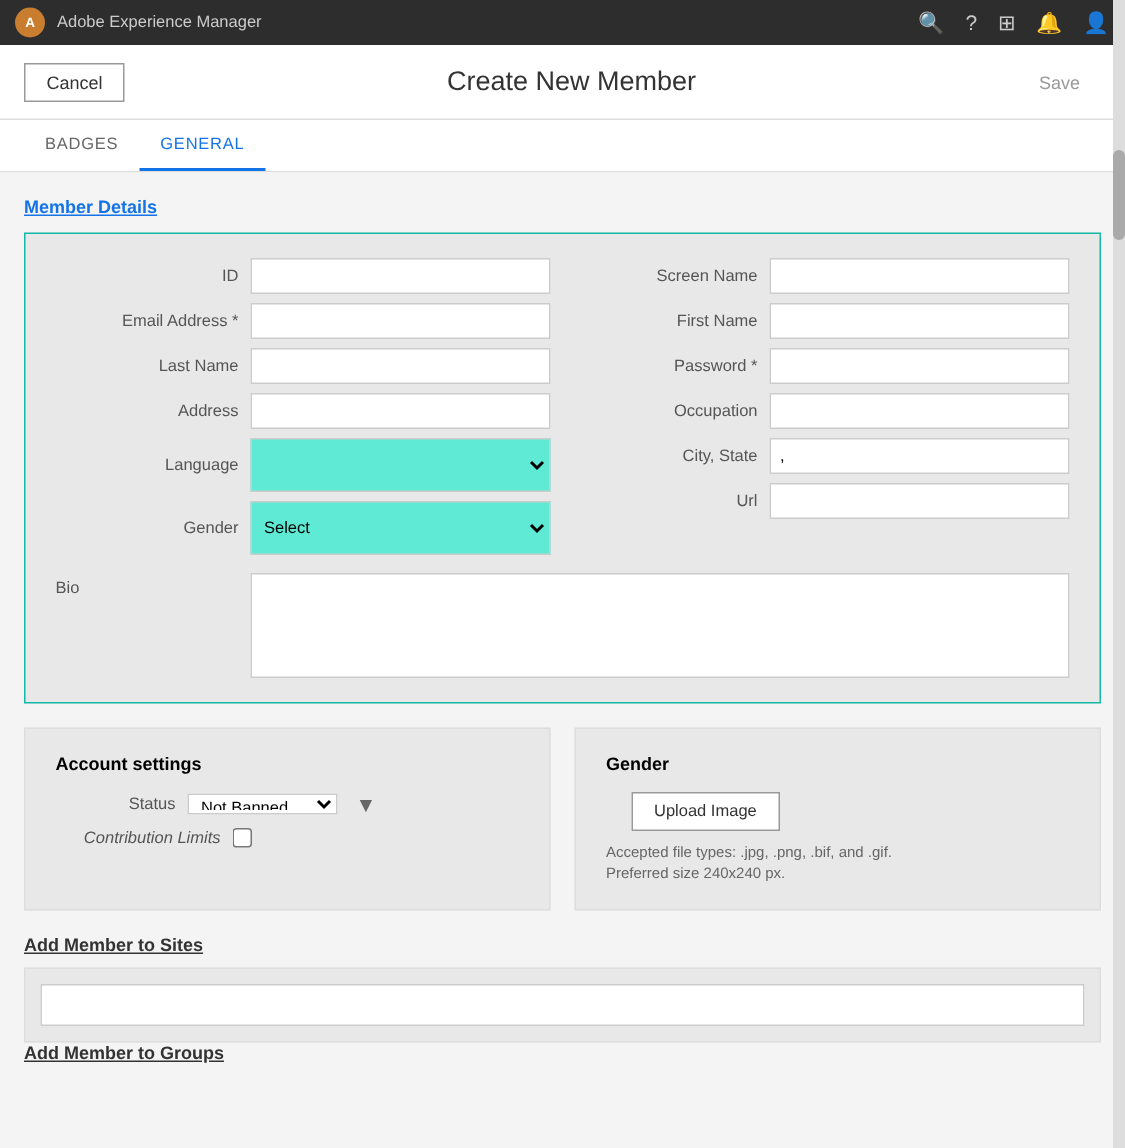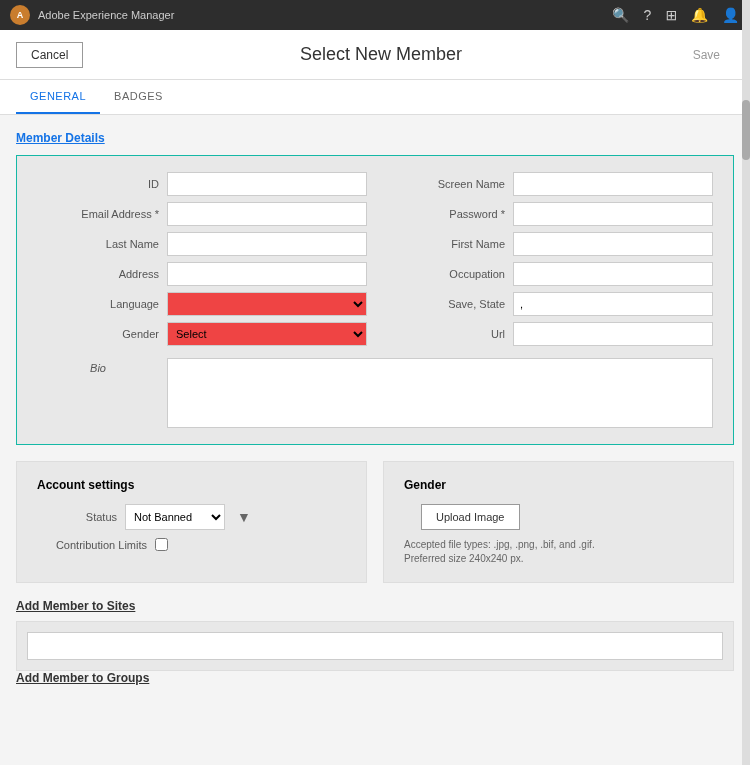--- a/index.html
+++ b/index.html
@@ -137,41 +137,40 @@
     .form-input {
       flex: 1;
       height: 24px;
       border: 1px solid #ccc;
       background: #fff;
       padding: 2px 6px;
       font-size: 11px;
     }
     .form-select {
       flex: 1;
-      height: 24px;
+      height: 36px;
       border: 1px solid #ccc;
-      background: #ef4444;
+      background: #5eead4;
       padding: 2px 4px;
       font-size: 11px;
     }
 
     .bio-row {
       display: flex;
       align-items: flex-start;
       margin-top: 6px;
     }
     .bio-label {
-      text-align: center;
+      text-align: left;
       width: 130px;
       min-width: 130px;
       padding-right: 8px;
       font-size: 11px;
       color: #555;
       padding-top: 4px;
-      font-style: italic;
     }
     .bio-input {
       flex: 1;
       height: 70px;
       border: 1px solid #ccc;
       background: #fff;
       padding: 4px 6px;
       font-size: 11px;
       resize: none;
     }
@@ -203,38 +202,39 @@
       gap: 8px;
       margin-bottom: 8px;
     }
     .status-label {
       text-align: right;
       width: 80px;
       font-size: 11px;
       color: #555;
     }
     .status-select {
-      height: 26px;
+      height: 14px;
       border: 1px solid #ccc;
       background: #fff;
       padding: 2px 4px;
       font-size: 11px;
       min-width: 100px;
     }
 
     .contrib-row {
       display: flex;
       align-items: center;
       gap: 8px;
     }
     .contrib-label {
       text-align: right;
       width: 110px;
       font-size: 11px;
       color: #555;
+      font-style: italic;
     }
 
     
     .photo-section {
       display: flex;
       flex-direction: column;
       align-items: flex-start;
       gap: 8px;
     }
     .upload-btn {
@@ -304,27 +304,27 @@
     <span class="top-bar-icon">🔍</span>
     <span class="top-bar-icon">?</span>
     <span class="top-bar-icon">⊞</span>
     <span class="top-bar-icon">🔔</span>
     <span class="top-bar-icon">👤</span>
   </div>
 </div>
 
 <div class="header-bar">
   <button class="cancel-btn">Cancel</button>
-  <span class="page-title">Select New Member</span>
+  <span class="page-title">Create New Member</span>
   <button class="save-btn">Save</button>
 </div>
 
 <div class="tabs-bar">
+  <div class="tab">BADGES</div>
   <div class="tab active">GENERAL</div>
-  <div class="tab">BADGES</div>
 </div>
 
 <div class="content">
 
   <div class="section-title">Member Details</div>
   <div class="form-card">
 
     <div style="display:flex; gap:16px;">
 
       <div style="flex:1;">
@@ -357,33 +357,33 @@
           </select>
         </div>
       </div>
 
       <div style="flex:1;">
         <div class="form-row">
           <span class="form-label">Screen Name</span>
           <input class="form-input" type="text" style="">
         </div>
         <div class="form-row">
+          <span class="form-label">First Name</span>
+          <input class="form-input" type="text" style="">
+        </div>
+        <div class="form-row">
           <span class="form-label">Password *</span>
           <input class="form-input" type="password" style="">
         </div>
         <div class="form-row">
-          <span class="form-label">First Name</span>
-          <input class="form-input" type="text" style="">
-        </div>
-        <div class="form-row">
           <span class="form-label">Occupation</span>
           <input class="form-input" type="text" style="">
         </div>
         <div class="form-row">
-          <span class="form-label">Save, State</span>
+          <span class="form-label">City, State</span>
           <input class="form-input" type="text" value="," style="">
         </div>
         <div class="form-row">
           <span class="form-label">Url</span>
           <input class="form-input" type="text" style="">
         </div>
       </div>
     </div>
 
     <div class="bio-row">

